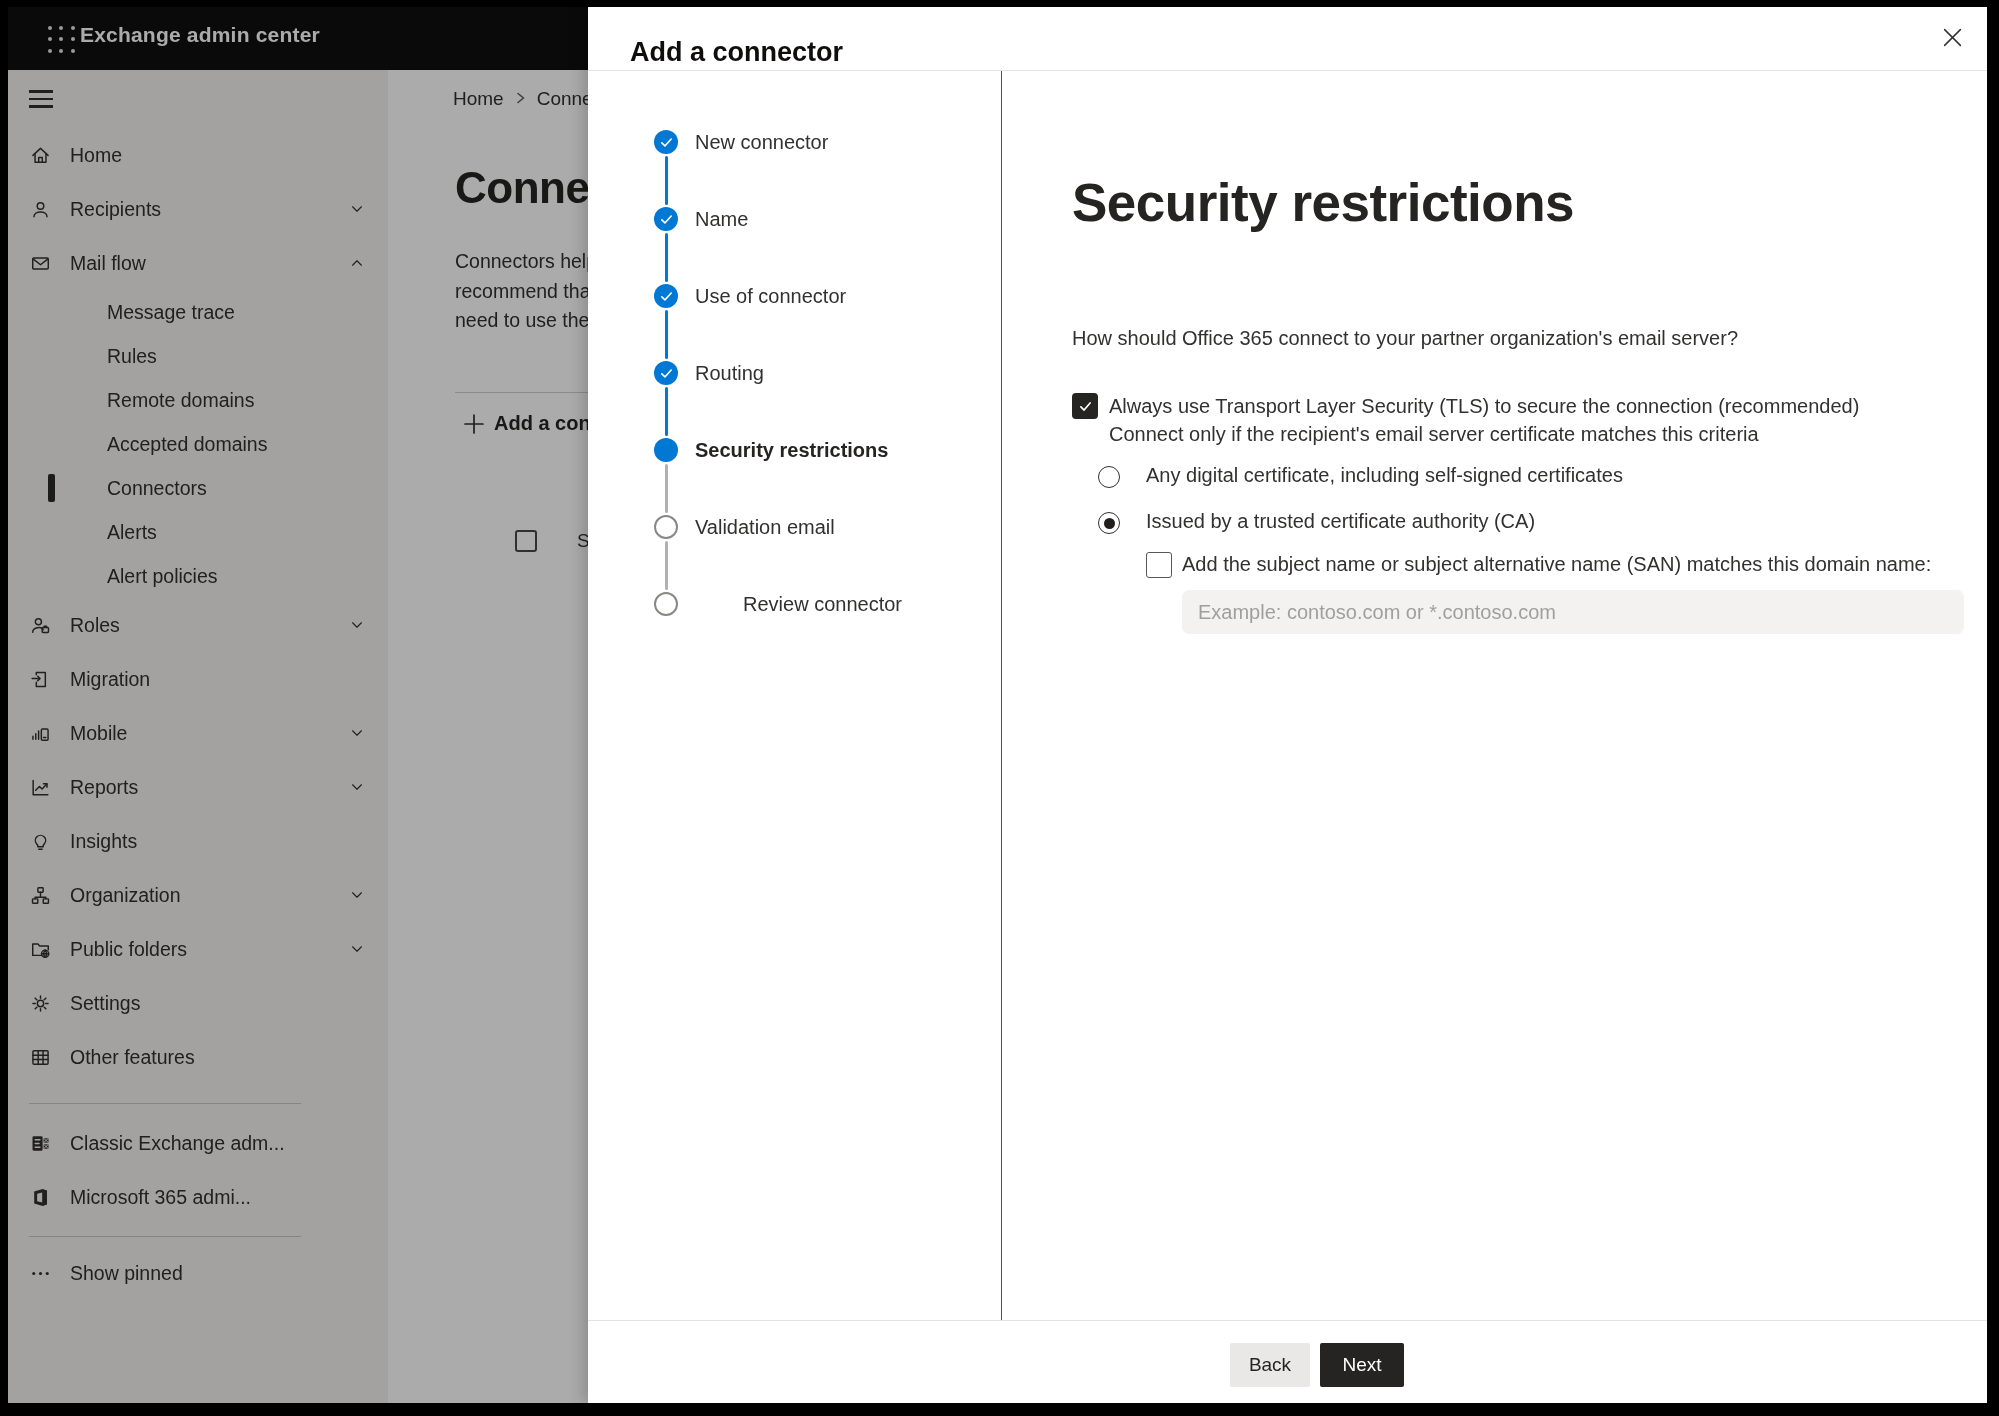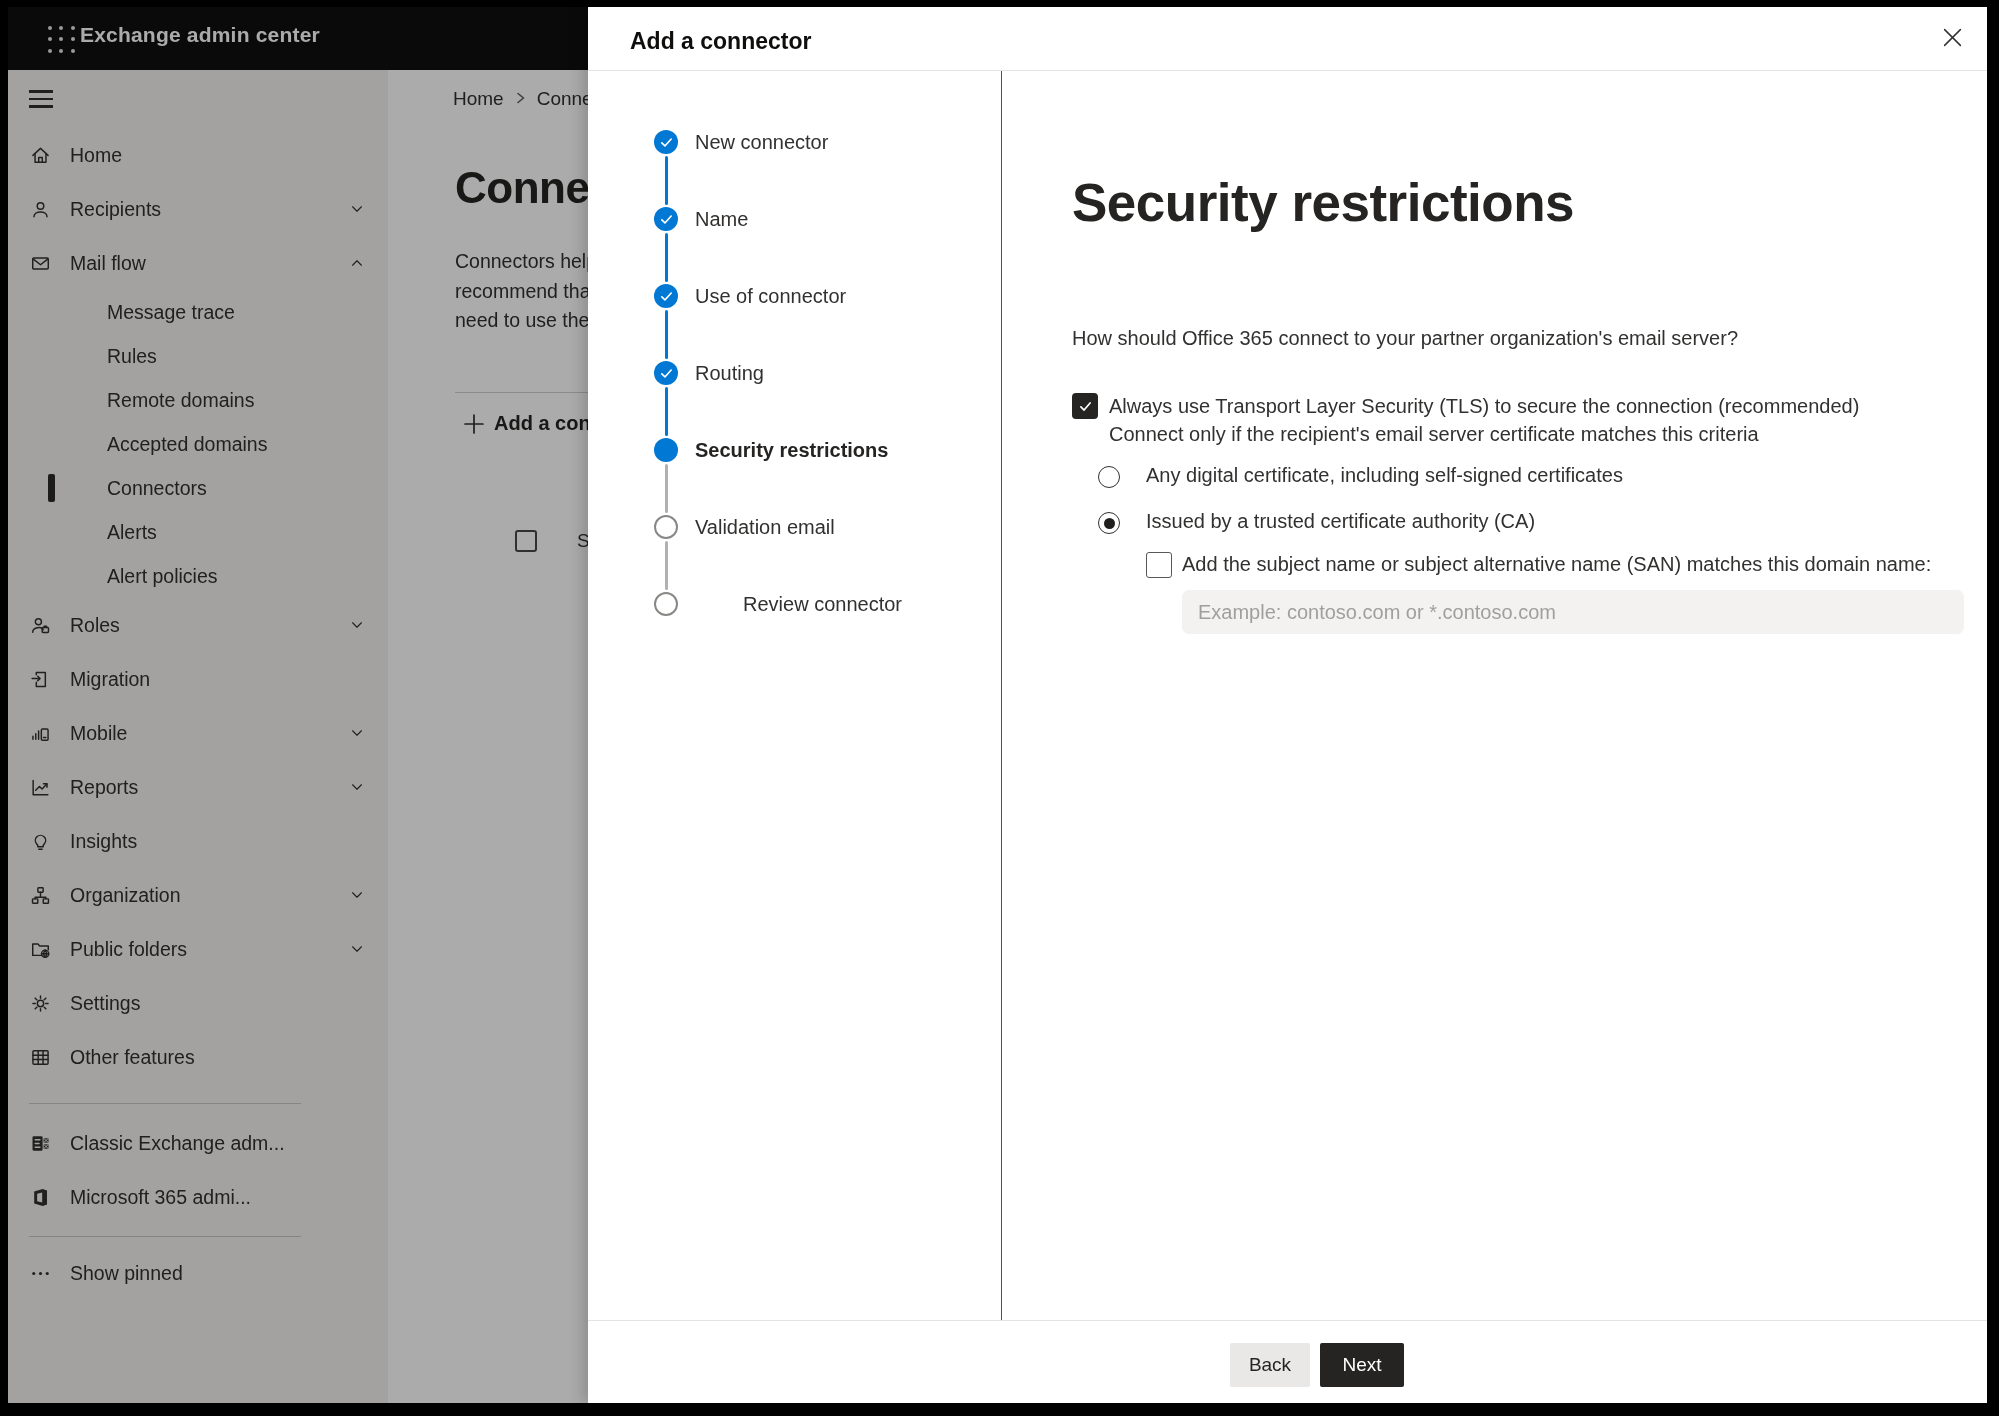--- a/index.html
+++ b/index.html
@@ -43,21 +43,21 @@
   .tbl-head { position:absolute; left:87px; top:460px; display:flex; align-items:center;padding-left:40px; }
   .tbl-check { width:22px; height:22px; border:2px solid #4a4846; border-radius:3px; background:#fff; cursor:pointer; }
   .tbl-status { margin-left:40px; font-size:19px; color:#323130; }
 
   
   .overlay { position:absolute; inset:0; background:rgba(0,0,0,0.33); z-index:5; }
 
   
   .modal { position:absolute; left:580px; top:0; width:1399px; height:1396px; background:#fff; z-index:10; box-shadow:-5px 0 14px rgba(0,0,0,0.18); }
   .modal-header { position:absolute; left:0; top:0; width:100%; height:64px; border-bottom:1px solid #e5e3e1; }
-  .modal-title { position:absolute; left:42px; top:21px; font-size:23px; font-weight:700; color:#0f0e0d; }
+  .modal-title { position:absolute; left:42px; top:30px; font-size:27px; font-weight:700; color:#0f0e0d; }
   .modal-close { position:absolute; right:18px; top:13px; width:34px; height:34px; display:flex; align-items:center; justify-content:center; cursor:pointer; }
 
   .modal-body { position:absolute; left:0; top:64px; right:0; bottom:83px; display:flex; }
   .steps-col { position:relative; width:414px; border-right:1px solid #0369a1;text-align:right; }
   .wstep { position:absolute; left:66px; display:flex; align-items:center; height:24px; cursor:pointer; }
   .wcircle { width:24px; height:24px; border-radius:50%; display:flex; align-items:center; justify-content:center; flex:none; }
   .wstep.completed .wcircle, .wstep.current .wcircle { background:#0078d4; }
   .wstep.pending .wcircle { background:#fff; border:2px solid #8a8886; }
   .wlabel { margin-left:17px; font-size:20px; color:#323130; white-space:nowrap; }
   .wstep.current .wlabel { font-weight:700; color:#252423; }

